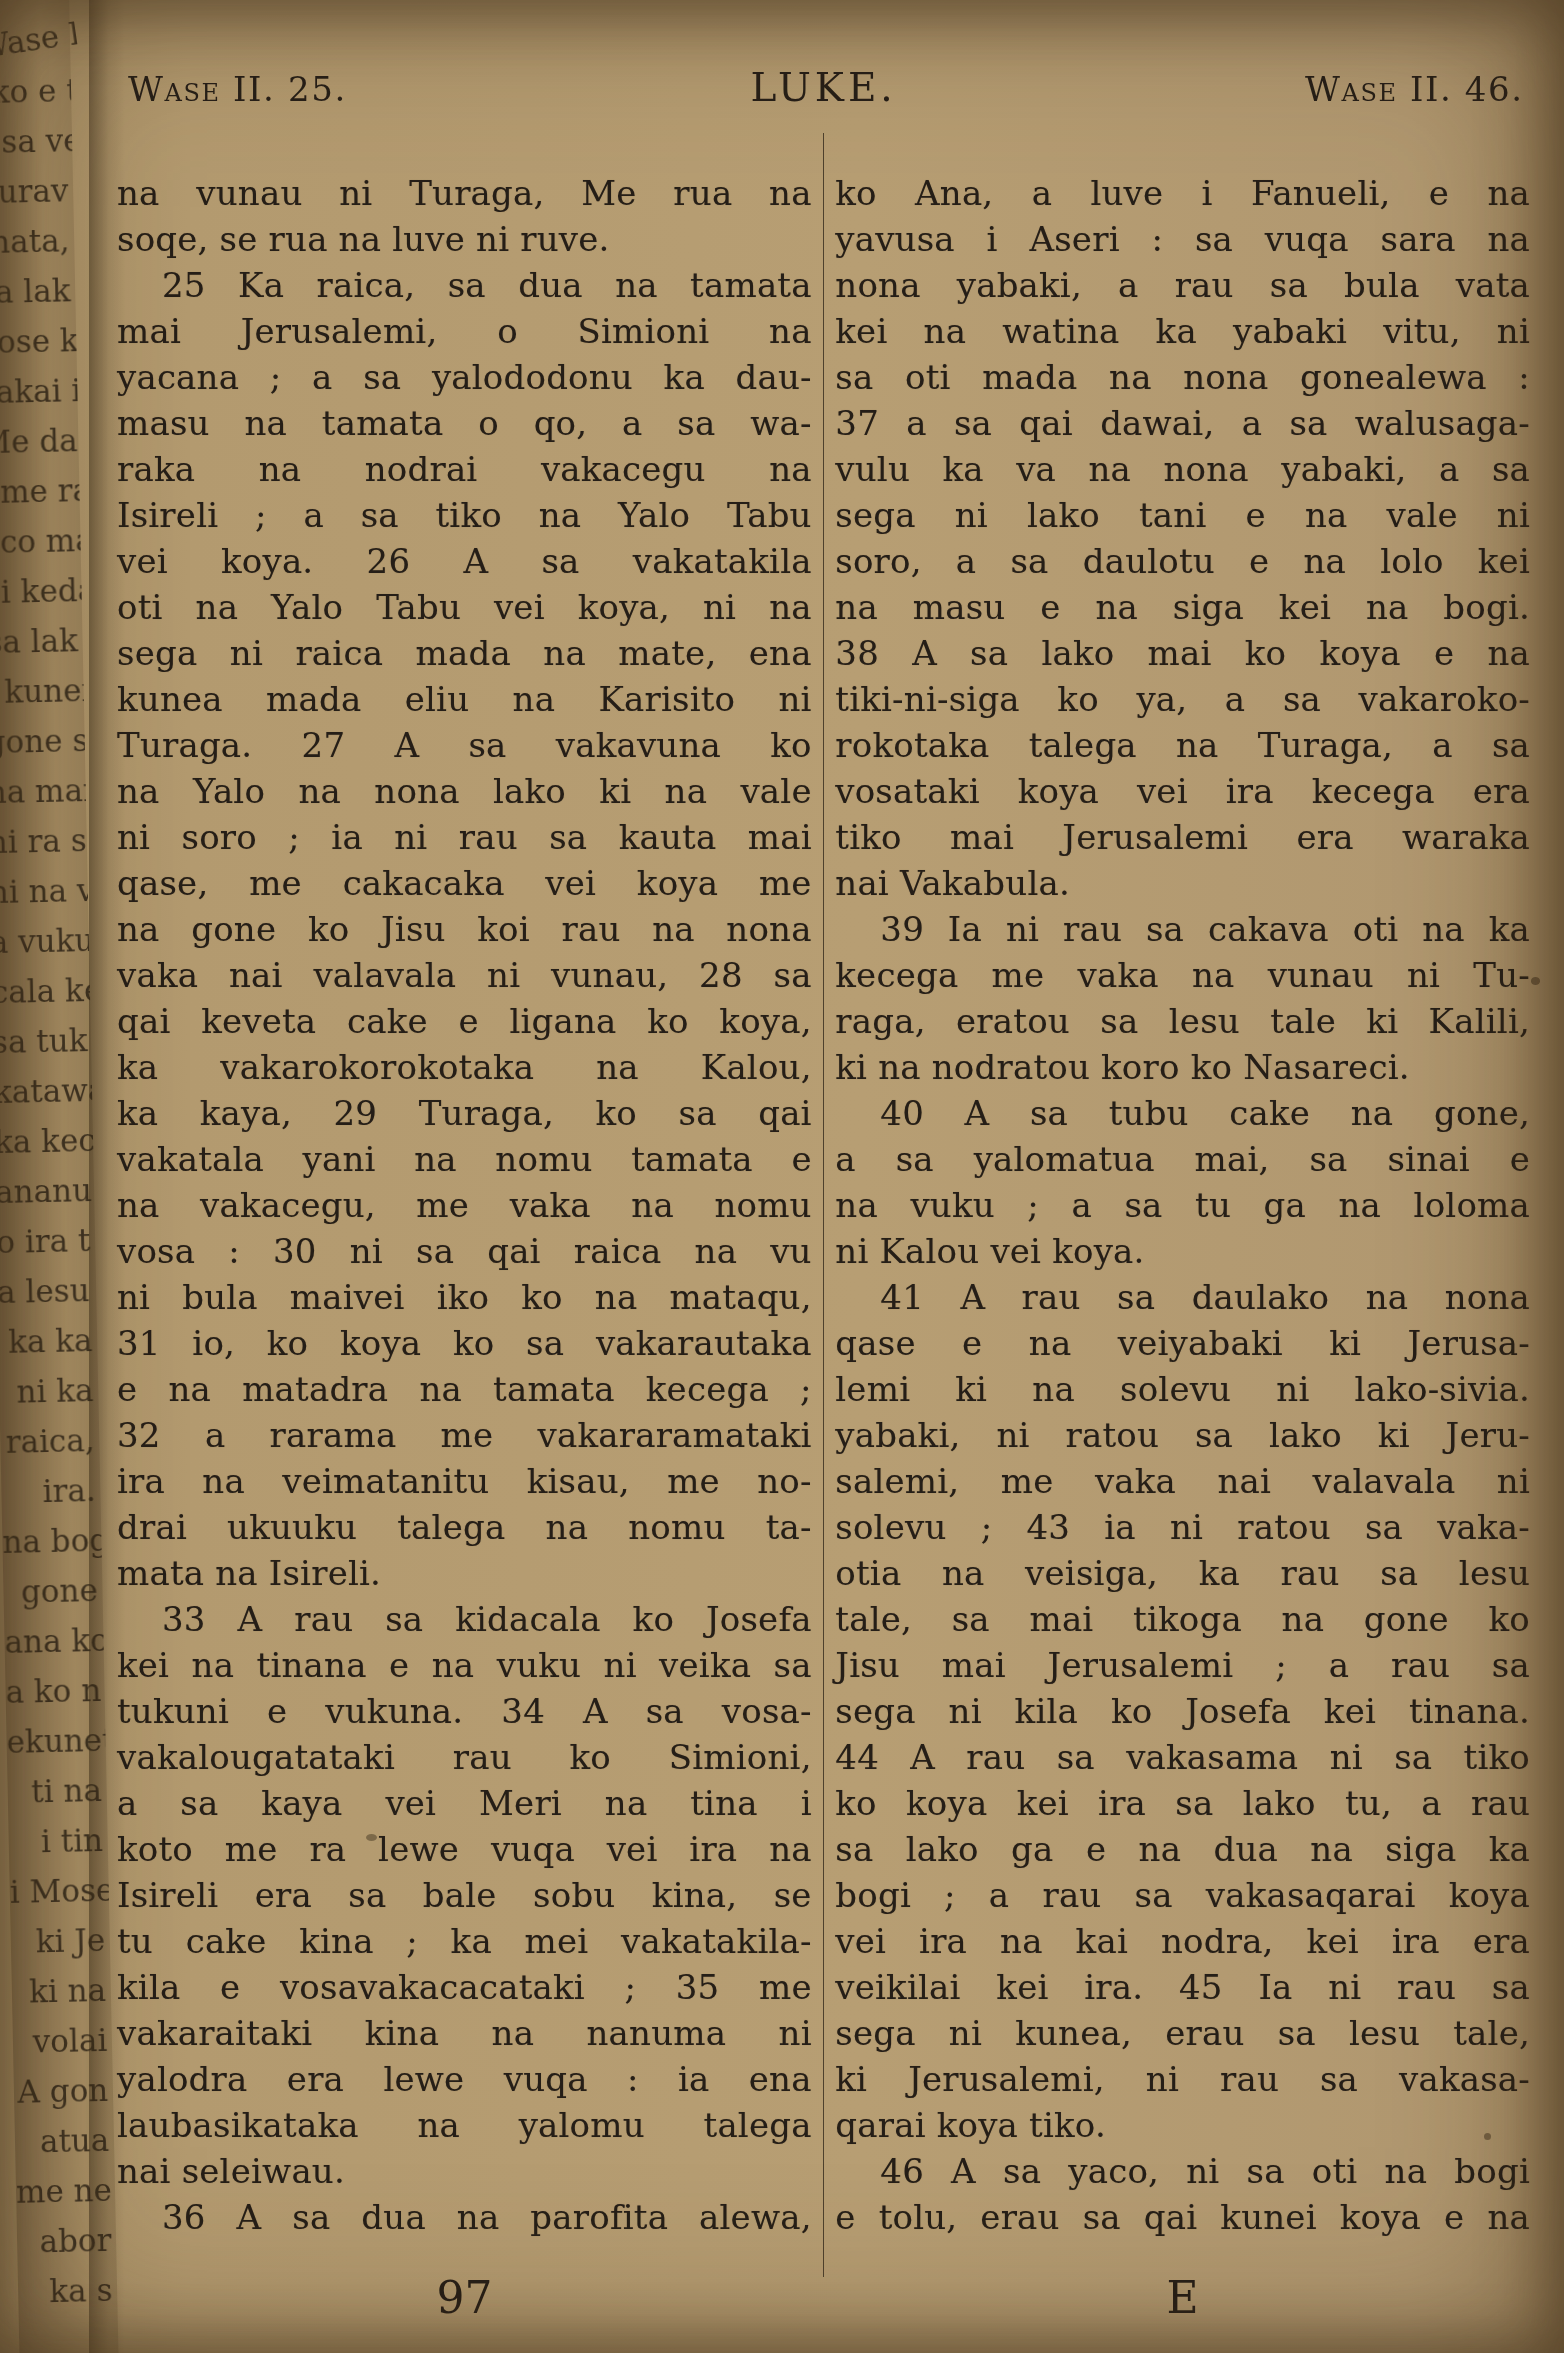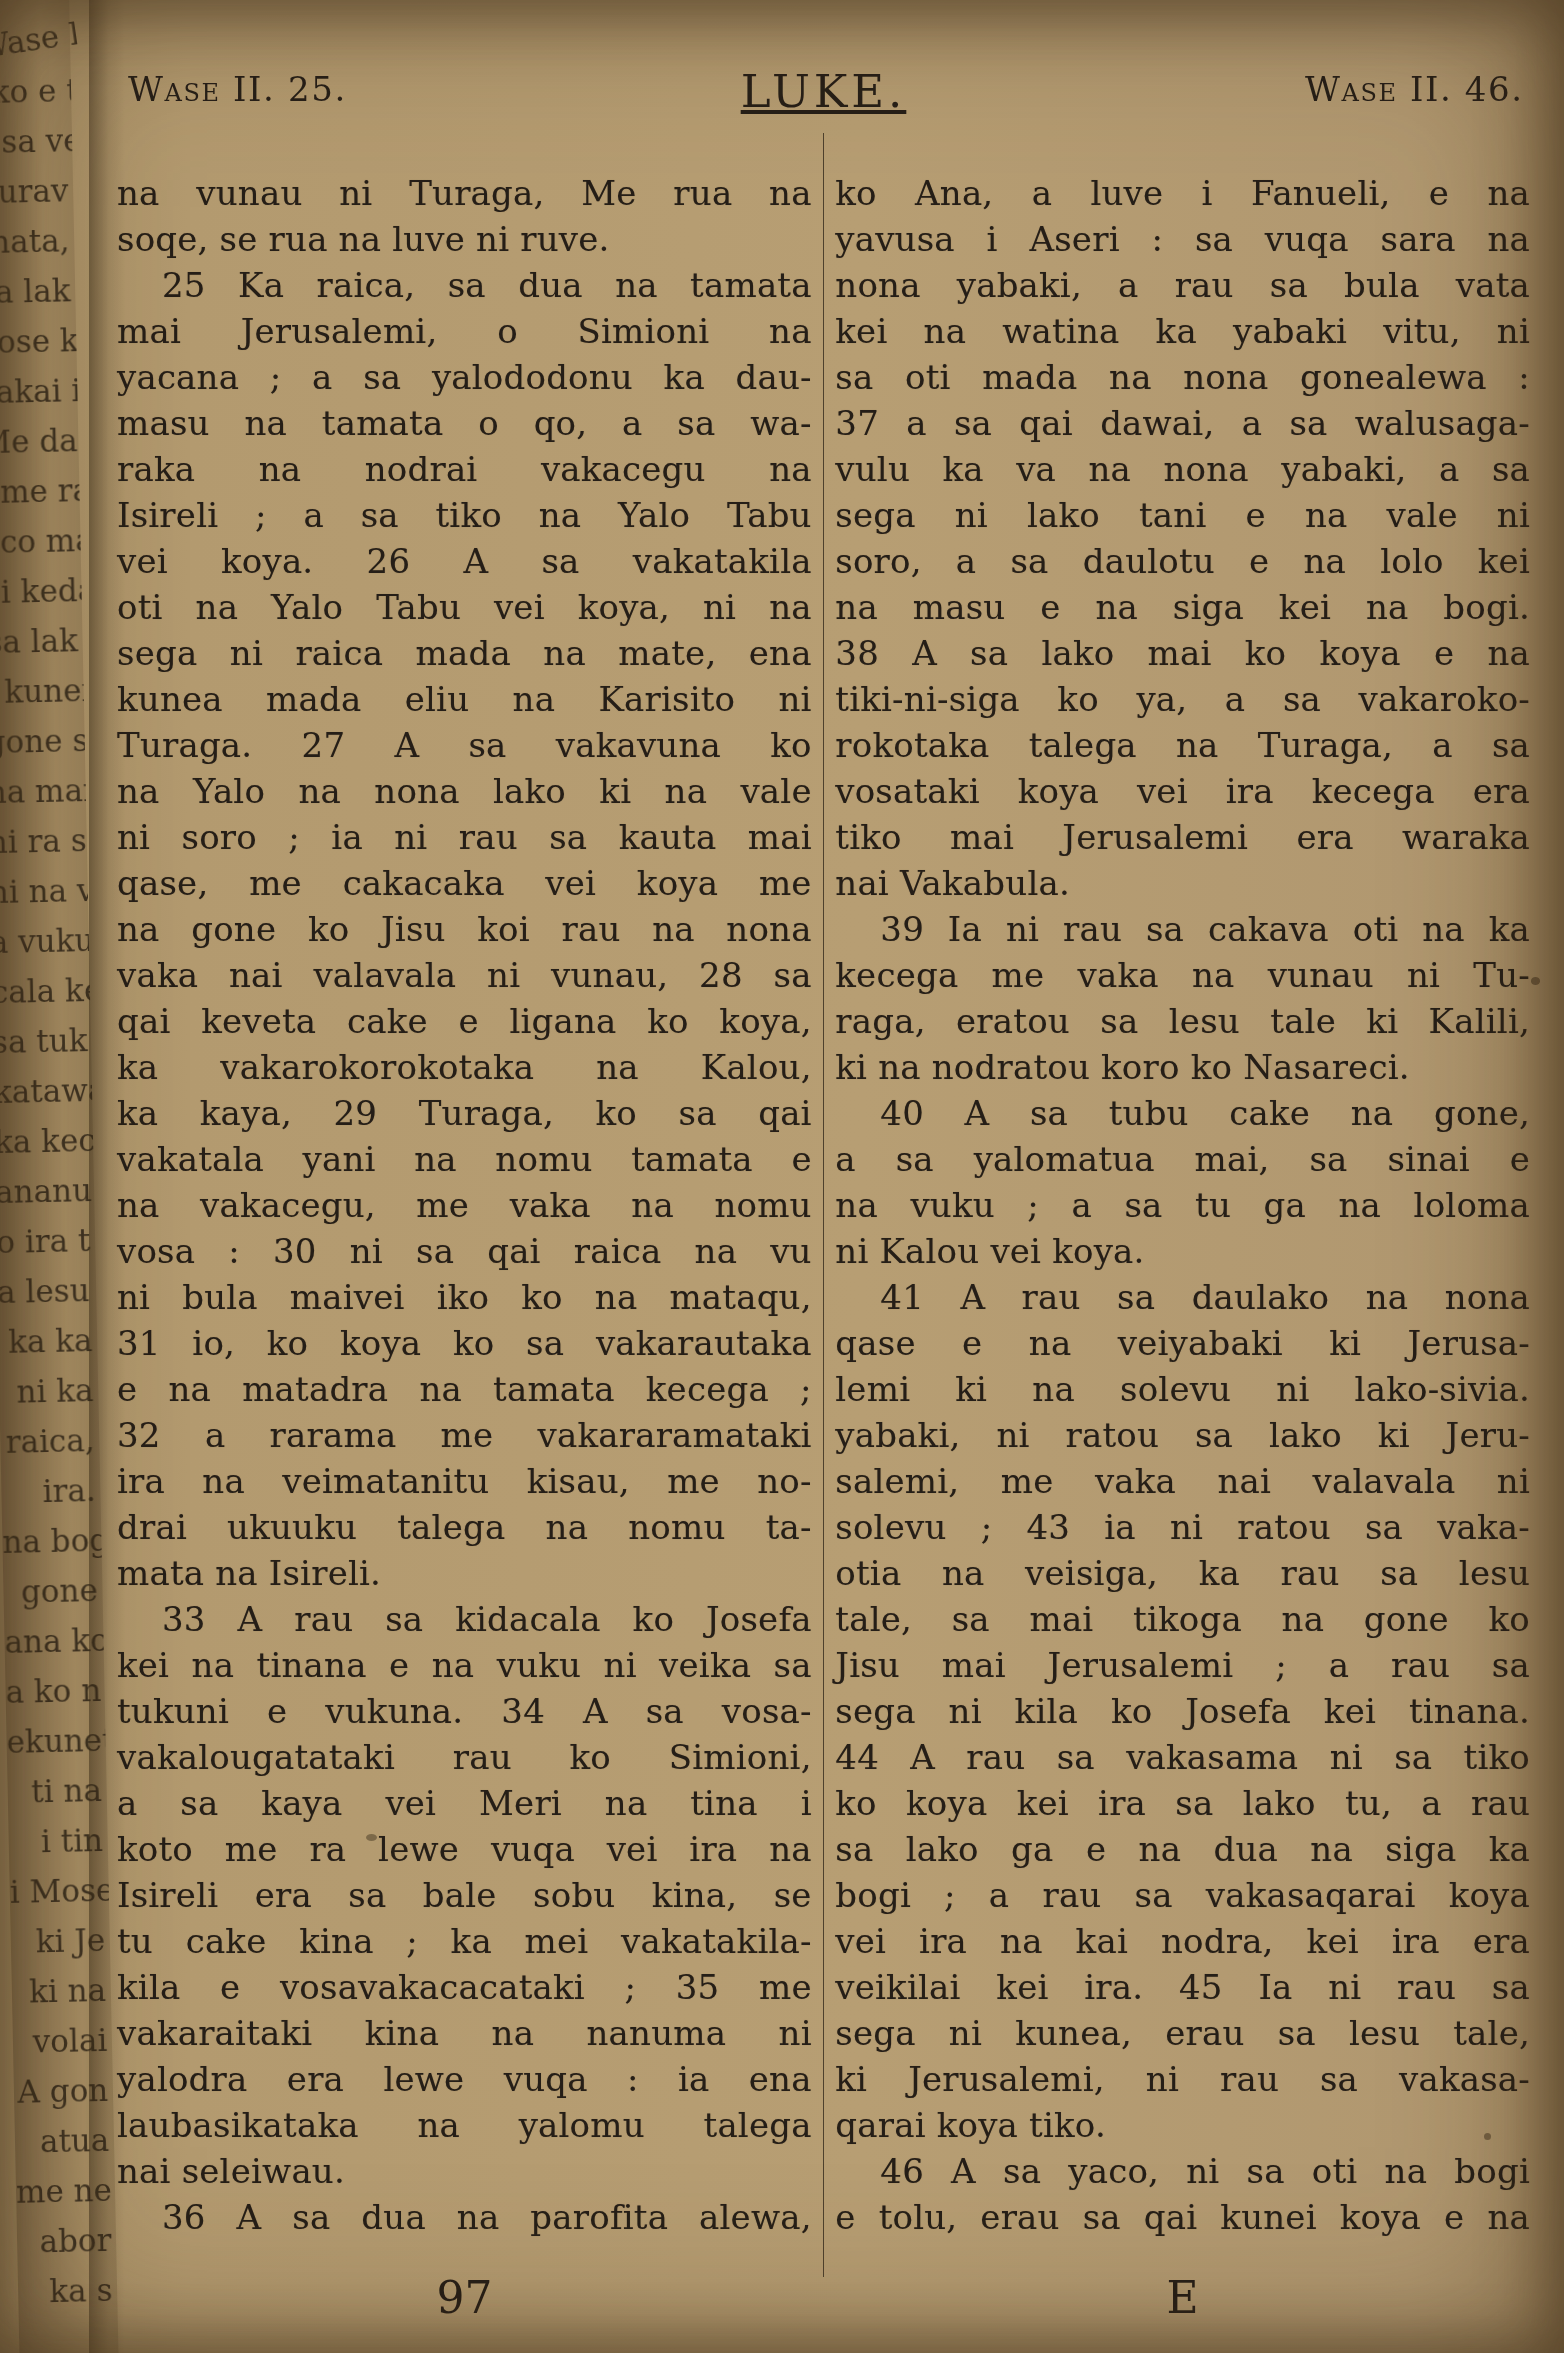--- a/index.html
+++ b/index.html
@@ -35,21 +35,21 @@
   
   .page{position:absolute;left:117px;top:0;width:1413px;height:100%;}
   .header{position:relative;margin-top:63px;height:47px;}
   .h-left,.h-right{
     position:absolute;top:6.3px;font-size:34px;font-variant:small-caps;letter-spacing:1.6px;
   }
   .h-left{left:11px;}
   .h-right{right:6.3px;}
   .h-center{
     position:absolute;left:0;right:0;top:1.6px;text-align:center;
-    font-size:45px;letter-spacing:3.9px;text-decoration:underline;
+    font-size:39px;letter-spacing:3.9px;
   }
   .columns{position:relative;margin-top:20.3px;display:flex;}
   .col{width:695px;font-size:34px;line-height:46px;letter-spacing:0.2px;
        text-shadow:0 0 0.8px rgba(55,42,26,.35);margin-top:40px;}
   .divider{width:1.6px;height:2144px;margin:3.1px 11px 0 11px;background:rgba(38,29,18,.72);}
   .line{text-align:justify;text-align-last:justify;text-justify:inter-word;}
   .line.pend{text-align-last:left;}
   .line.indent{text-indent:45px;}
   .footer-num,.footer-sig{
     position:absolute;top:2274px;width:695px;text-align:center;

